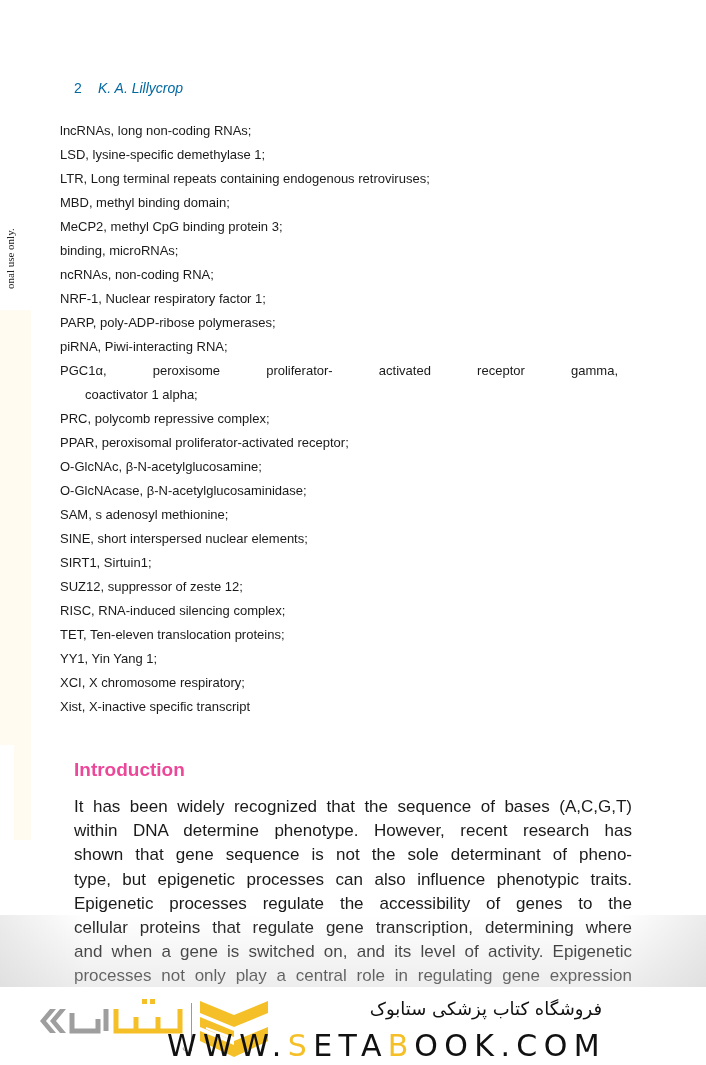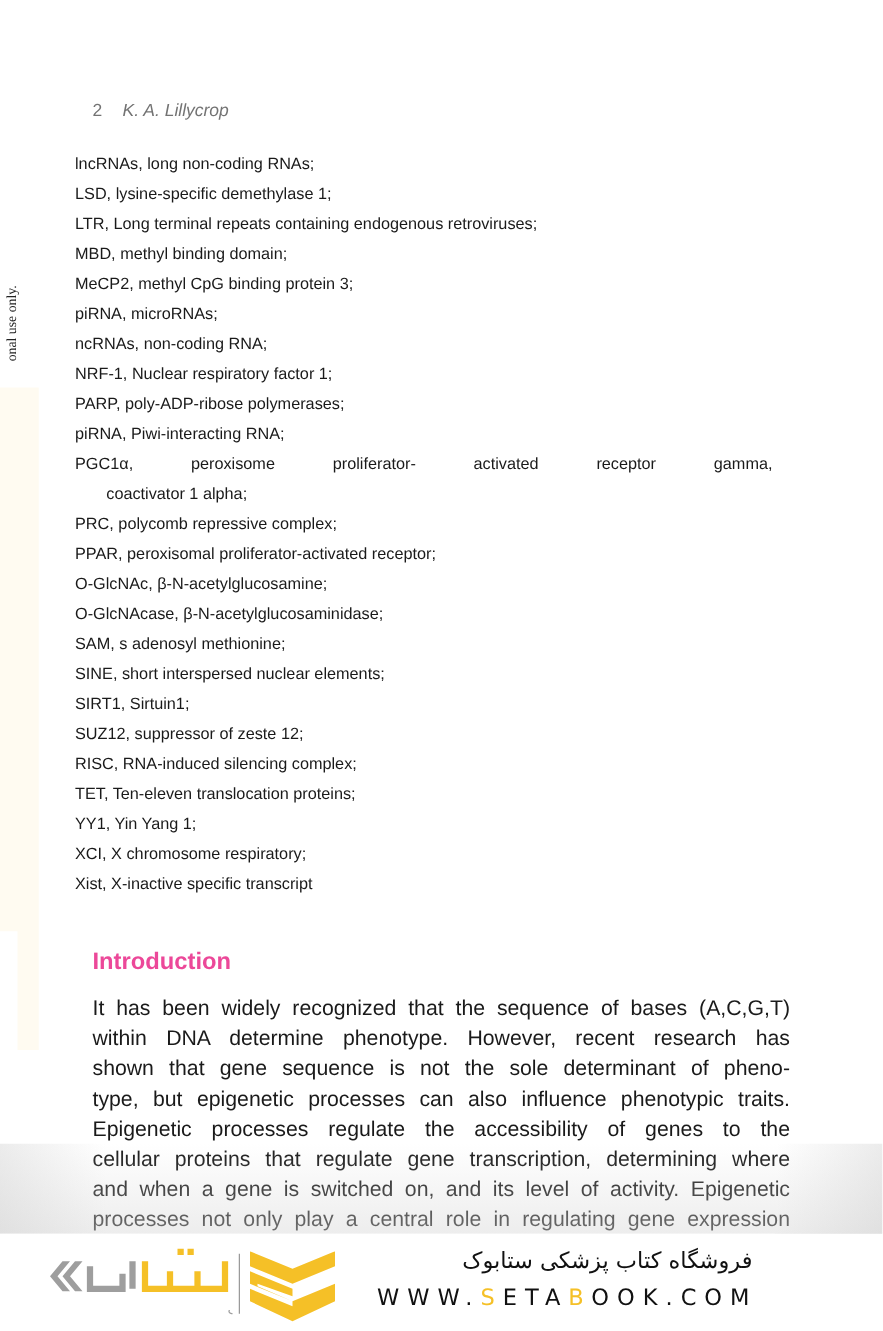--- a/index.html
+++ b/index.html
@@ -43,21 +43,21 @@
       writing-mode: vertical-rl;
       transform: rotate(180deg);
       white-space: nowrap;
       text-align: right;
     }
     .running-head {
       position: absolute;
       left: 74px;
       top: 80px;
       font-size: 14px;
-      color: #737373;
+      color: #0369a1;
       white-space: nowrap;
     }
     .running-head .page-no {
       display: inline-block;
       width: 24px;
     }
     .running-head .author {
       font-style: italic;
     }
     .abbrev-list {
@@ -170,21 +170,21 @@
       font-family: "DejaVu Sans", sans-serif;
       font-size: 18px;
       color: #111;
       white-space: nowrap;
     }
     .store-url {
       position: absolute;
       right: 14px;
       top: 41px;
       font-family: "DejaVu Sans", sans-serif;
-      font-size: 18px;
+      font-size: 30px;
       letter-spacing: 6.4px;
       color: #111;
       white-space: nowrap;
     }
     .store-url .accent {
       color: #f5c027;
     }
   </style>
 </head>
 <body>
@@ -196,21 +196,21 @@
 <div class="running-head">
   <span class="page-no">2</span><span class="author">K. A. Lillycrop</span>
 </div>
 
 <ul class="abbrev-list">
   <li>lncRNAs, long non-coding RNAs;</li>
   <li>LSD, lysine-specific demethylase 1;</li>
   <li>LTR, Long terminal repeats containing endogenous retroviruses;</li>
   <li>MBD, methyl binding domain;</li>
   <li>MeCP2, methyl CpG binding protein 3;</li>
-  <li>piRNA, microRNAs;</li>
+  <li>binding, microRNAs;</li>
   <li>ncRNAs, non-coding RNA;</li>
   <li>NRF-1, Nuclear respiratory factor 1;</li>
   <li>PARP, poly-ADP-ribose polymerases;</li>
   <li>piRNA, Piwi-interacting RNA;</li>
   <li class="wrap">
     <span class="first">PGC1α, peroxisome proliferator- activated receptor gamma,</span>
     <span class="cont">coactivator 1 alpha;</span>
   </li>
   <li>PRC, polycomb repressive complex;</li>
   <li>PPAR, peroxisomal proliferator-activated receptor;</li>

